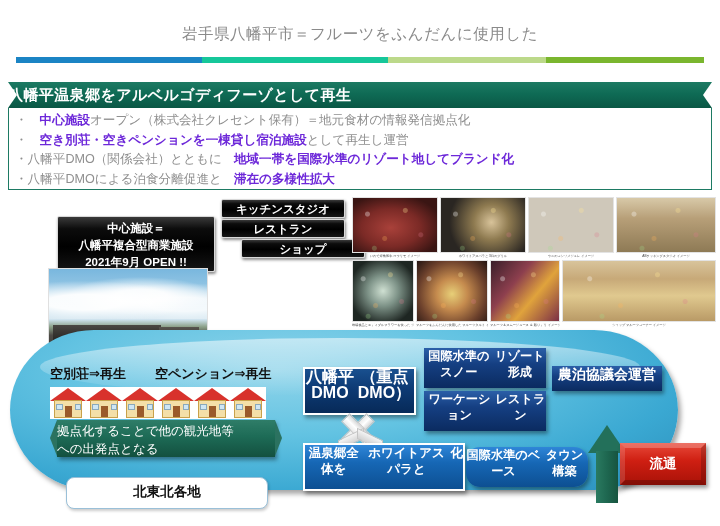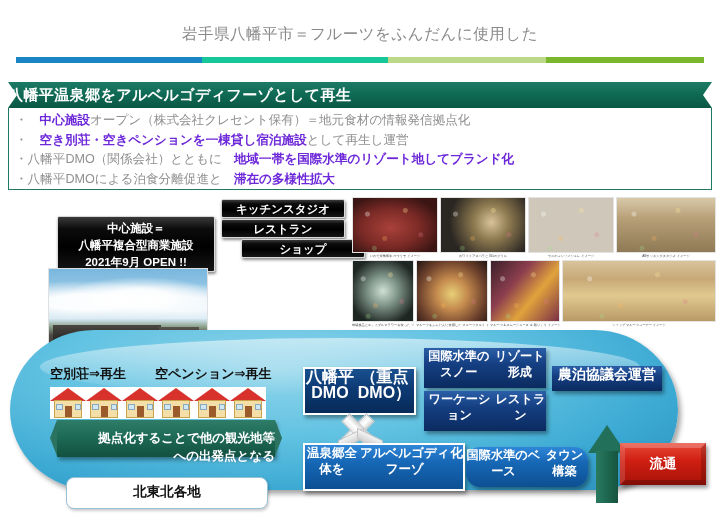--- a/index.html
+++ b/index.html
@@ -153,22 +153,22 @@
     background:#cfe6f4;border:1px solid #8aa9bb;box-sizing:border-box;}
 
   .ov-label{position:absolute;font-size:13px;font-weight:bold;color:#111;white-space:nowrap;}
   #villa-label{left:50px;top:365px;}
   #pension-label{left:155px;top:365px;}
 
   
   #hub-box{
     position:absolute;left:57px;top:420px;width:218px;height:37px;
     background:linear-gradient(180deg,#2f7d68 0%,#1d6b56 45%,#13503f 100%);
-    color:#fff;font-size:12.5px;font-weight:bold;text-align:right;
-    line-height:18px;padding-top:9px;box-sizing:border-box;
+    color:#fff;font-size:12.5px;font-weight:normal;text-align:left;
+    line-height:18px;padding-top:2px;box-sizing:border-box;
     box-shadow:2px 3px 4px rgba(0,0,0,.38);
   }
   #hub-box:before{content:"";position:absolute;left:-7px;top:0;width:0;height:0;
     border-top:18.5px solid transparent;border-bottom:18.5px solid transparent;
     border-right:7px solid #2b7260;}
   #hub-box:after{content:"";position:absolute;right:-7px;top:0;width:0;height:0;
     border-top:18.5px solid transparent;border-bottom:18.5px solid transparent;
     border-left:7px solid #2b7260;}
 
   
@@ -431,21 +431,21 @@
       <i></i>
     </div>
   <div id="chevron-up">
       <i></i>
       <i></i>
     </div>
 
   <div class="bbox mid" id="onsen-box">
     <div class="two-line">
       <div>温泉郷全体を</div>
-      <div>アルベルゴディフーゾ</div>
+      <div>ホワイトアスパラと</div>
       <div>化</div>
     </div>
   </div>
 
   <div class="bbox mid" id="basetown-box">
     <div class="two-line">
       <div>国際水準のベース</div>
       <div>タウン構築</div>
     </div>
   </div>

